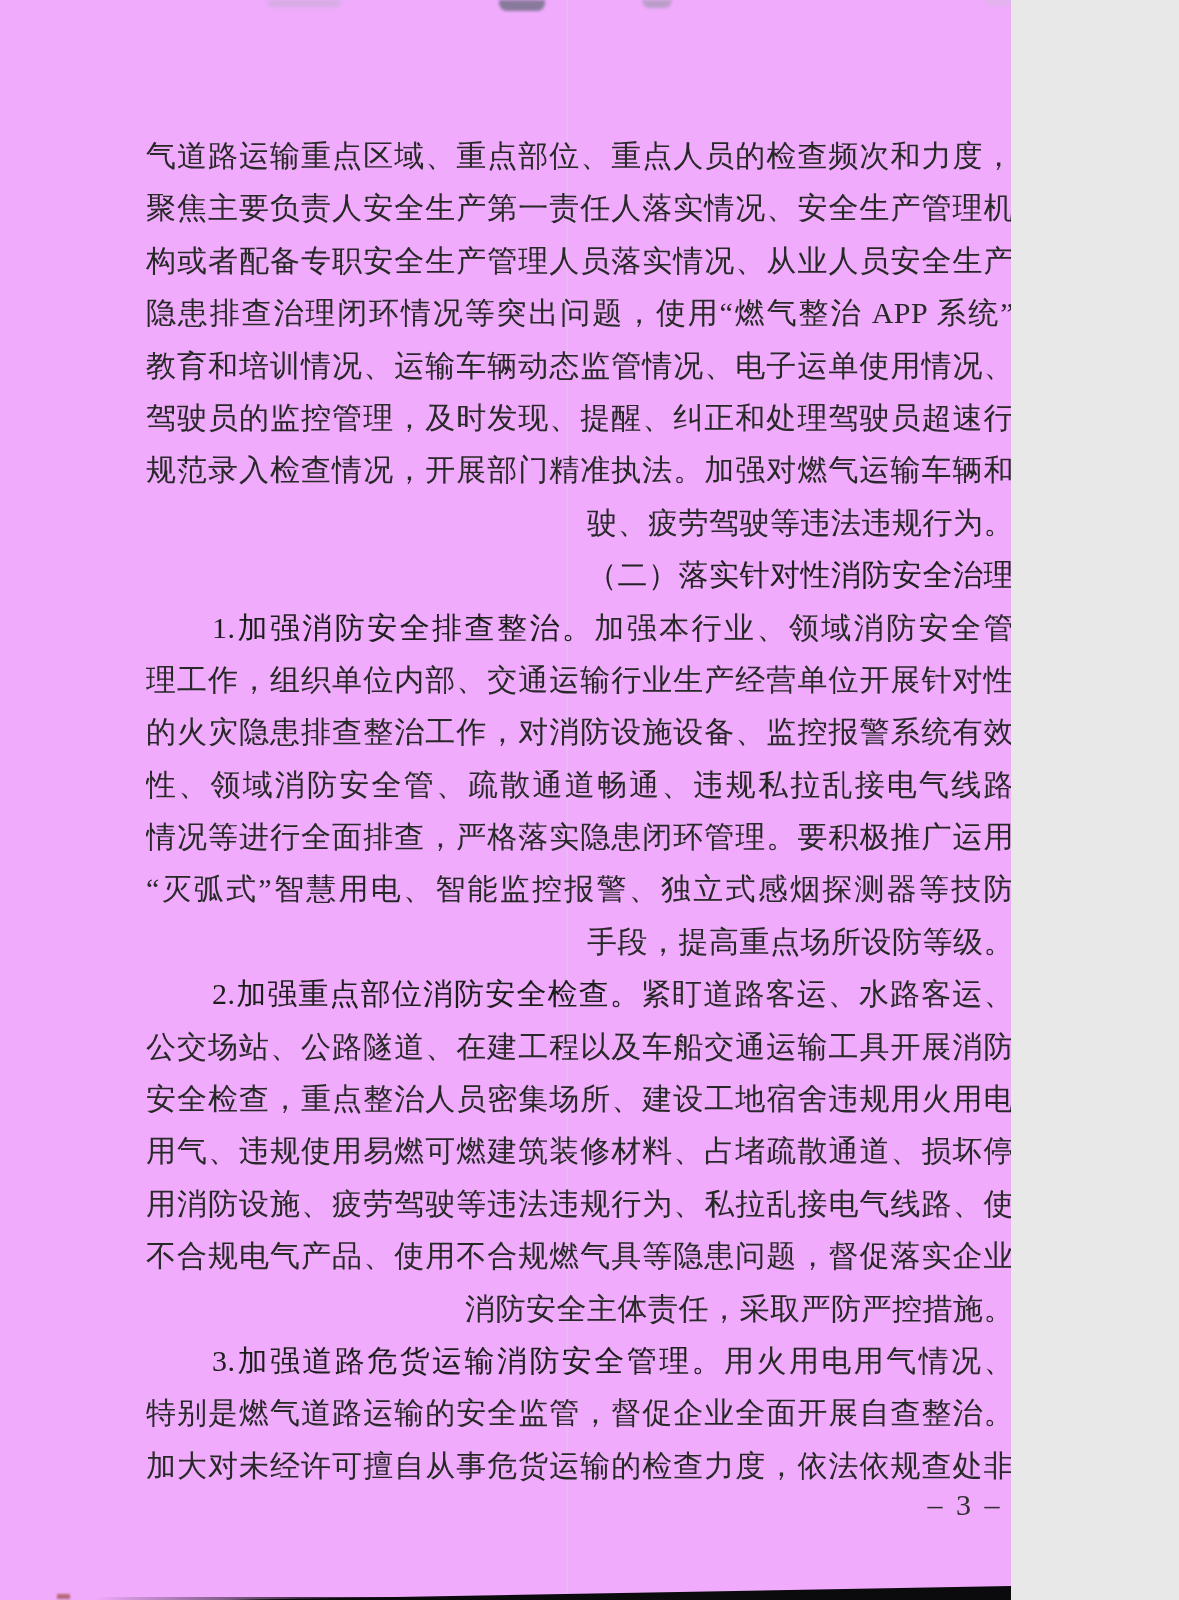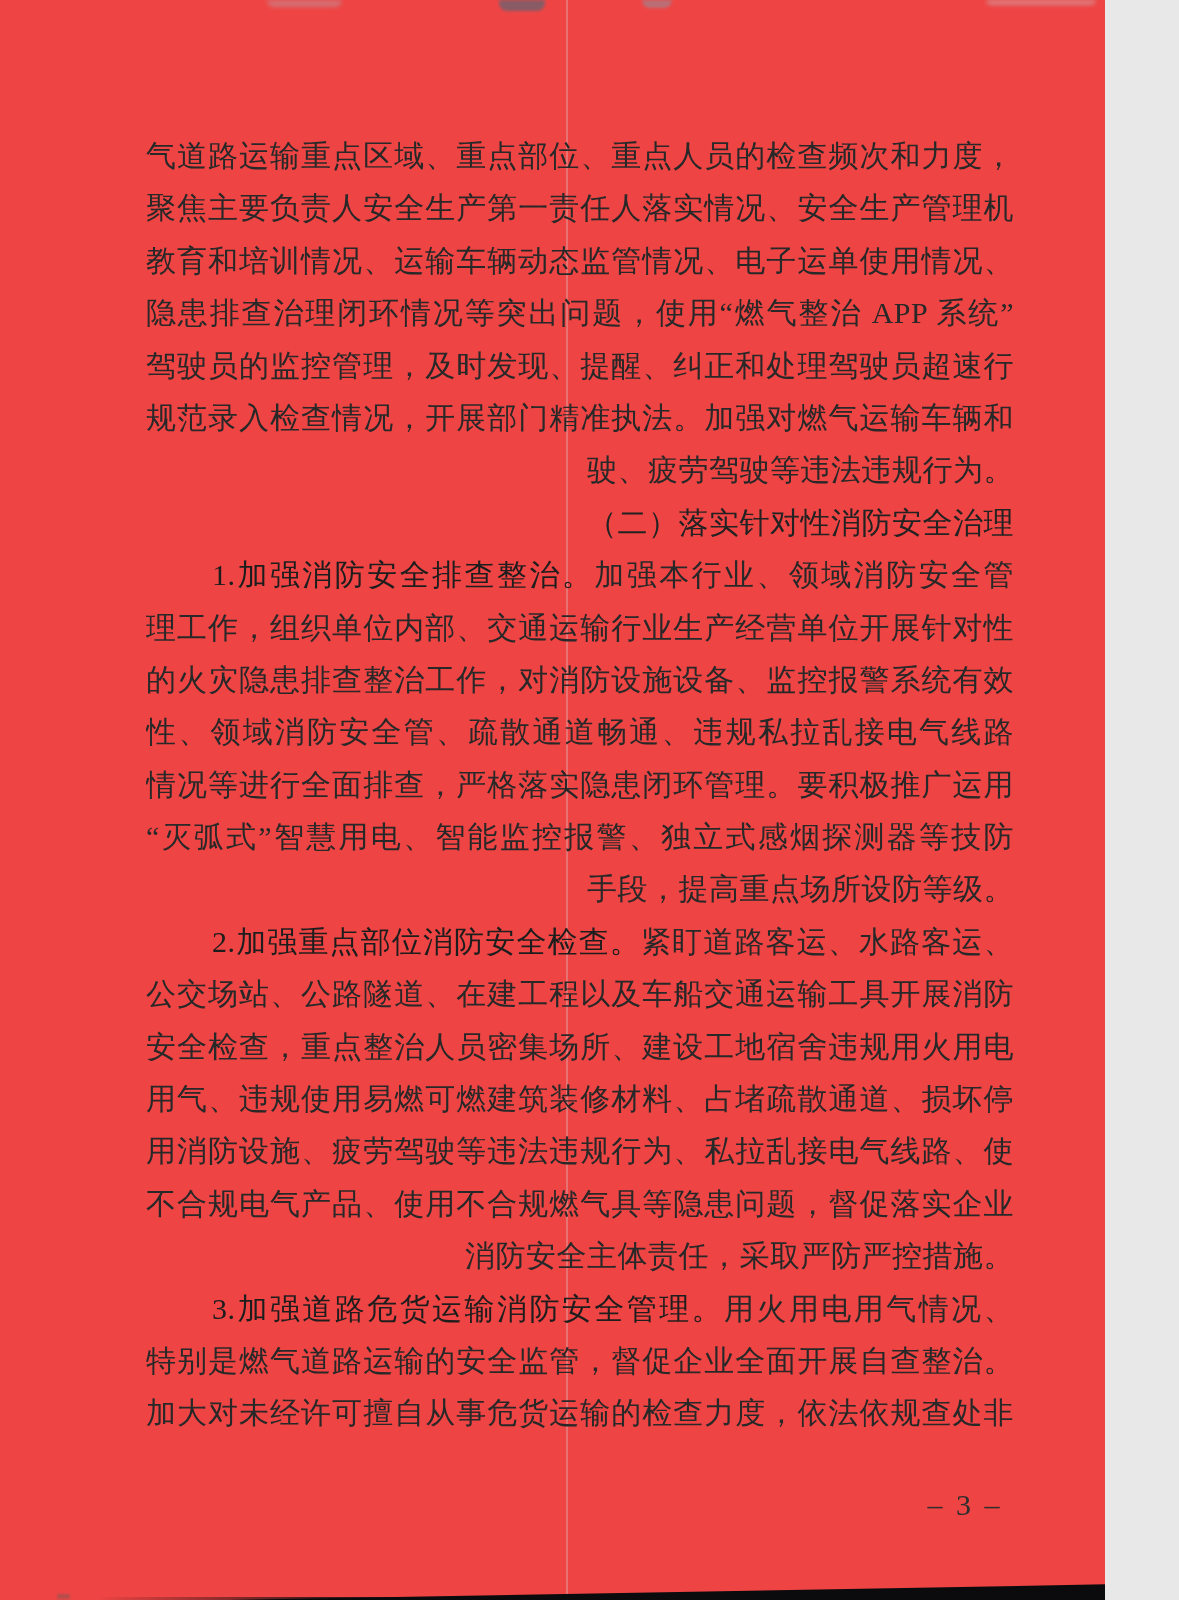--- a/index.html
+++ b/index.html
@@ -2,23 +2,23 @@
 <html><head>
 <meta charset="utf-8">
 <style>
   html, body {
     margin: 0;
     padding: 0;
     background: #e8e8e8;
   }
   .page {
     position: relative;
-    width: 1105px;
+    width: 1011px;
     height: 1600px;
-    background: #ef4444;
+    background: #f0abfc;
     overflow: hidden;
     font-family: "Liberation Serif", "DejaVu Serif", serif;
     color: #282828;
   }
   
   .text-block {
     position: absolute;
     left: 146px;
     top: 130px;
     width: 868px;
@@ -116,22 +116,23 @@
   <div class="smudge sm1"></div>
   <div class="smudge sm2"></div>
   <div class="smudge sm3"></div>
   <div class="smudge sm4"></div>
   <div class="smudge sm5"></div>
   <div class="streak"></div>
 
   <div class="text-block">
       <div class="line just"><span>气道路运输重点区域、重点部位、重点人员的检查频次和力度，</span></div>
       <div class="line just"><span>聚焦主要负责人安全生产第一责任人落实情况、安全生产管理机</span></div>
+      <div class="line just"><span>构或者配备专职安全生产管理人员落实情况、从业人员安全生产</span></div>
+      <div class="line just"><span>隐患排查治理闭环情况等突出问题，使用“燃气整治 APP 系统”</span></div>
       <div class="line just"><span>教育和培训情况、运输车辆动态监管情况、电子运单使用情况、</span></div>
-      <div class="line just"><span>隐患排查治理闭环情况等突出问题，使用“燃气整治 APP 系统”</span></div>
       <div class="line just"><span>驾驶员的监控管理，及时发现、提醒、纠正和处理驾驶员超速行</span></div>
       <div class="line just"><span>规范录入检查情况，开展部门精准执法。加强对燃气运输车辆和</span></div>
       <div class="line"><span>驶、疲劳驾驶等违法违规行为。</span></div>
       <div class="line indent kai"><span>（二）落实针对性消防安全治理</span></div>
       <div class="line just indent"><span class="bold">1.加强消防安全排查整治。</span><span>加强本行业、领域消防安全管</span></div>
       <div class="line just"><span>理工作，组织单位内部、交通运输行业生产经营单位开展针对性</span></div>
       <div class="line just"><span>的火灾隐患排查整治工作，对消防设施设备、监控报警系统有效</span></div>
       <div class="line just"><span>性、领域消防安全管、疏散通道畅通、违规私拉乱接电气线路</span></div>
       <div class="line just"><span>情况等进行全面排查，严格落实隐患闭环管理。要积极推广运用</span></div>
       <div class="line just"><span>“灭弧式”智慧用电、智能监控报警、独立式感烟探测器等技防</span></div>

